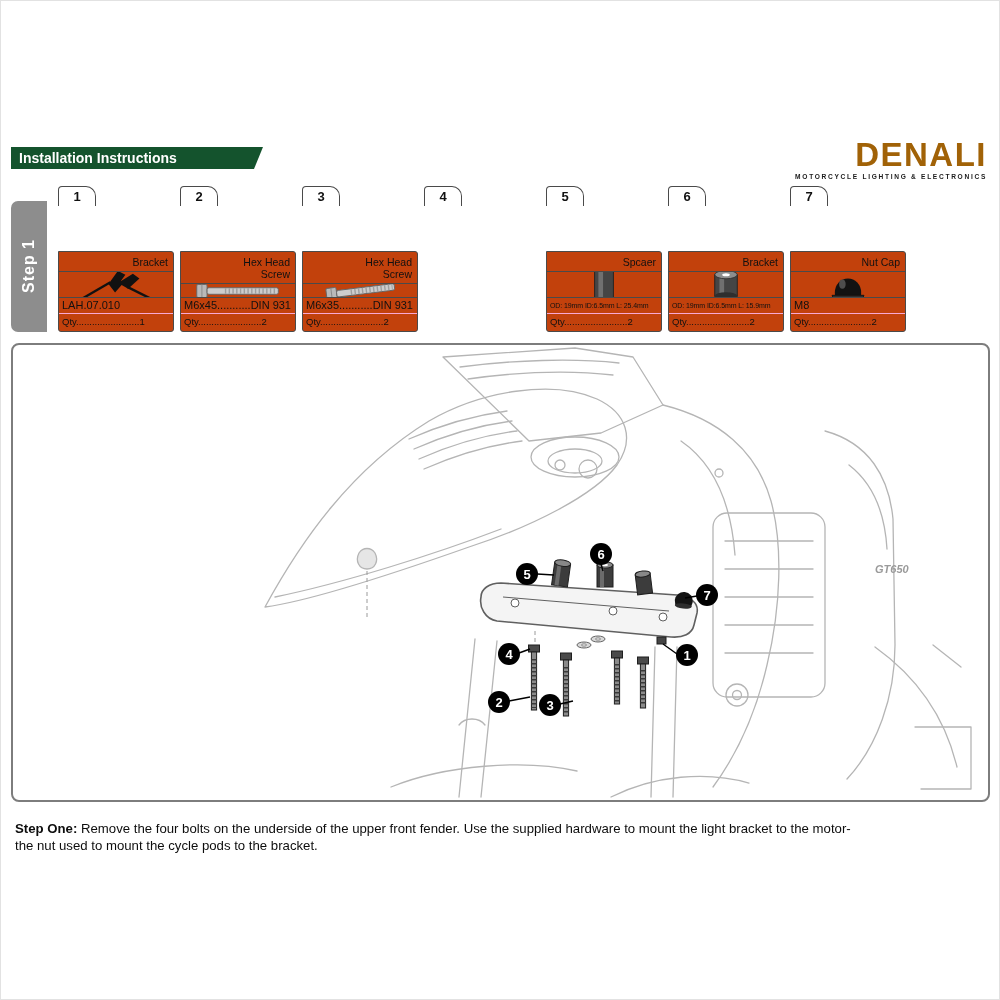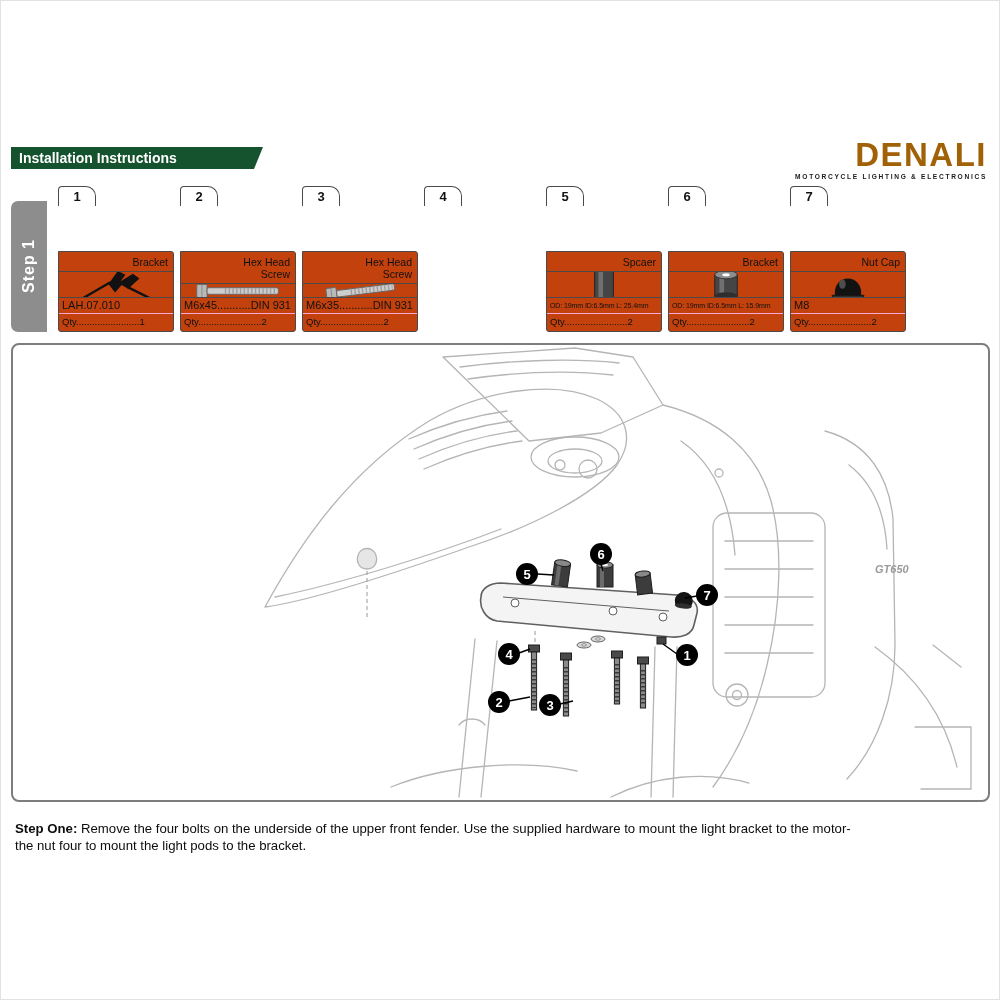--- a/index.html
+++ b/index.html
@@ -303,16 +303,16 @@
         <text x="537" y="364.5" class="co">3</text>
       </g>
     </svg>
   </div>
 
   <div class="footer">
     <div>
       <b>Step One:</b>
       <span>Remove the four bolts on the underside of the upper front fender. Use the supplied hardware to mount the light bracket to the motor-</span>
     </div>
-    <div>the nut four to mount the light pods to the bracket.</div>
+    <div>the nut used to mount the cycle pods to the bracket.</div>
   </div>
 
 </div>
 
 </body></html>

